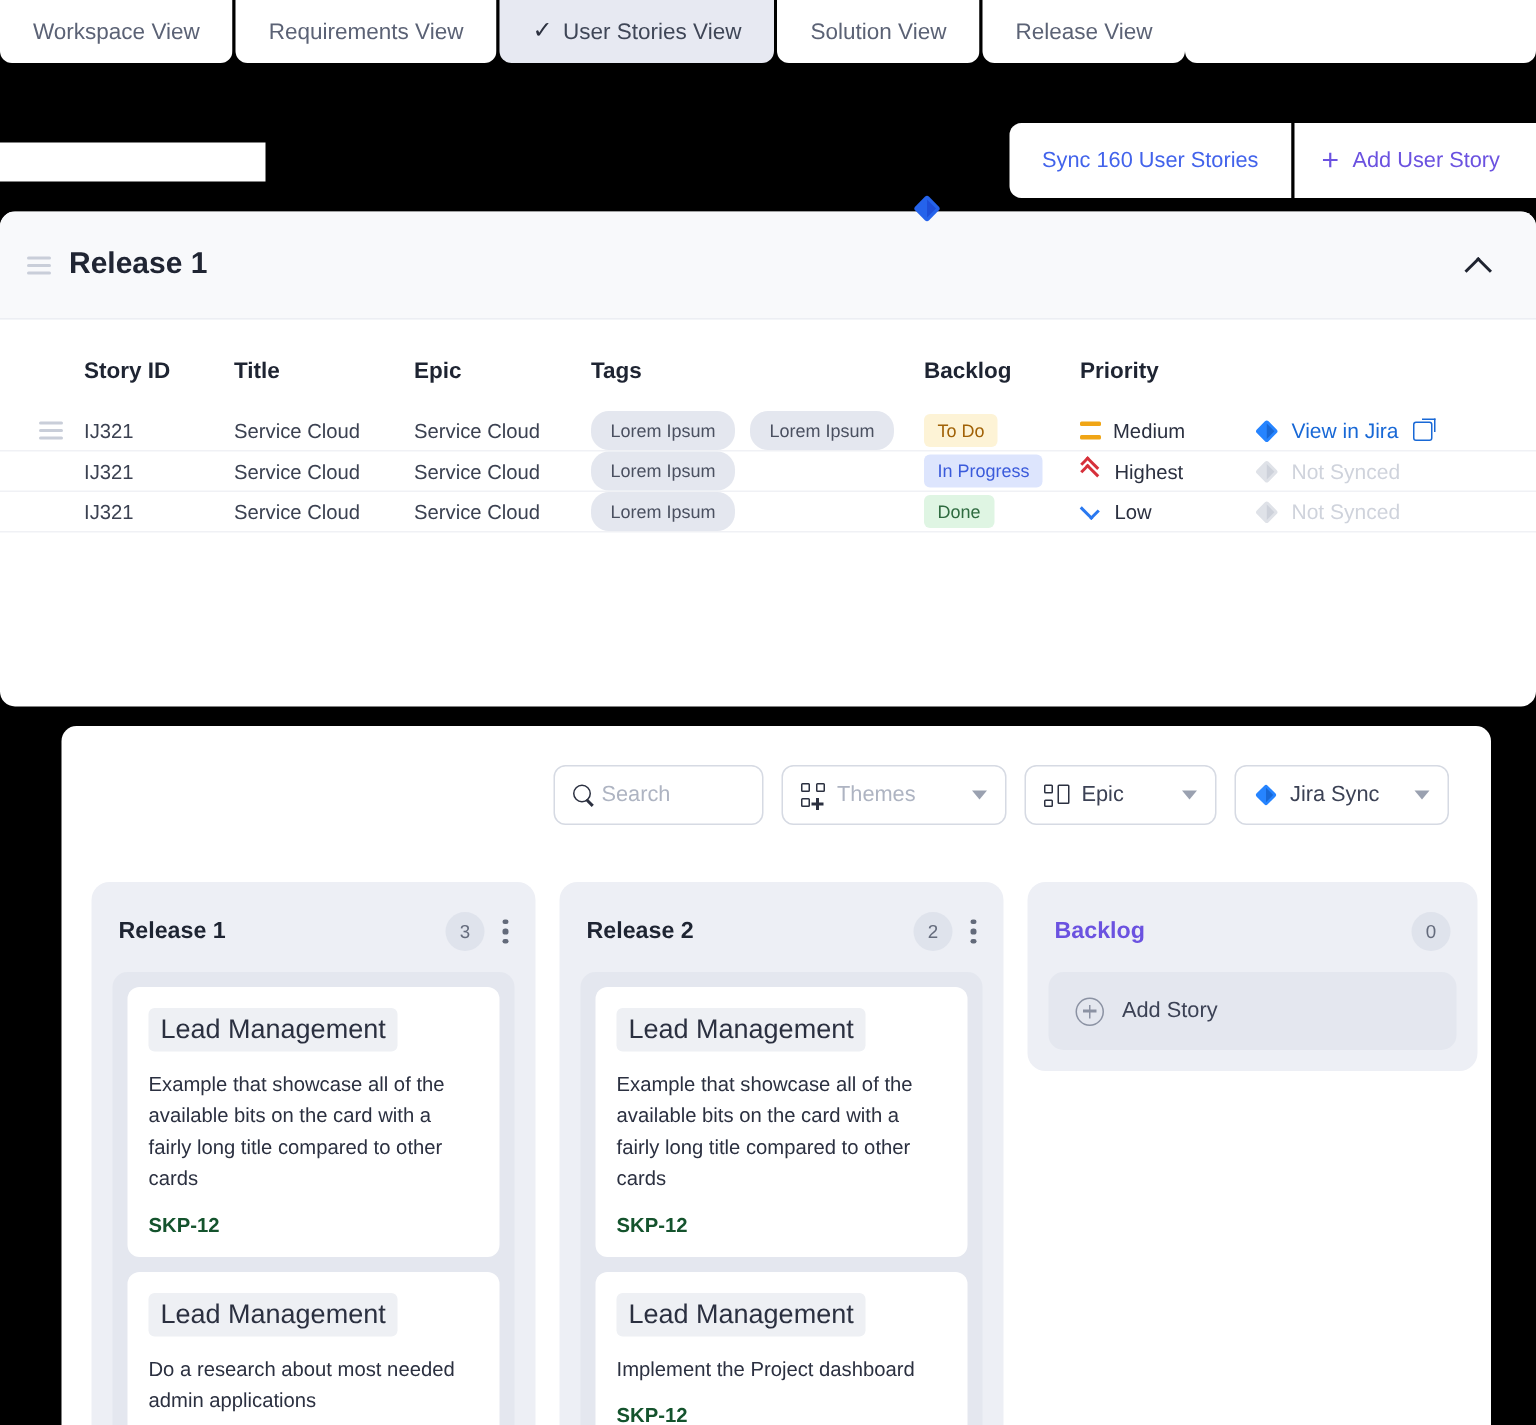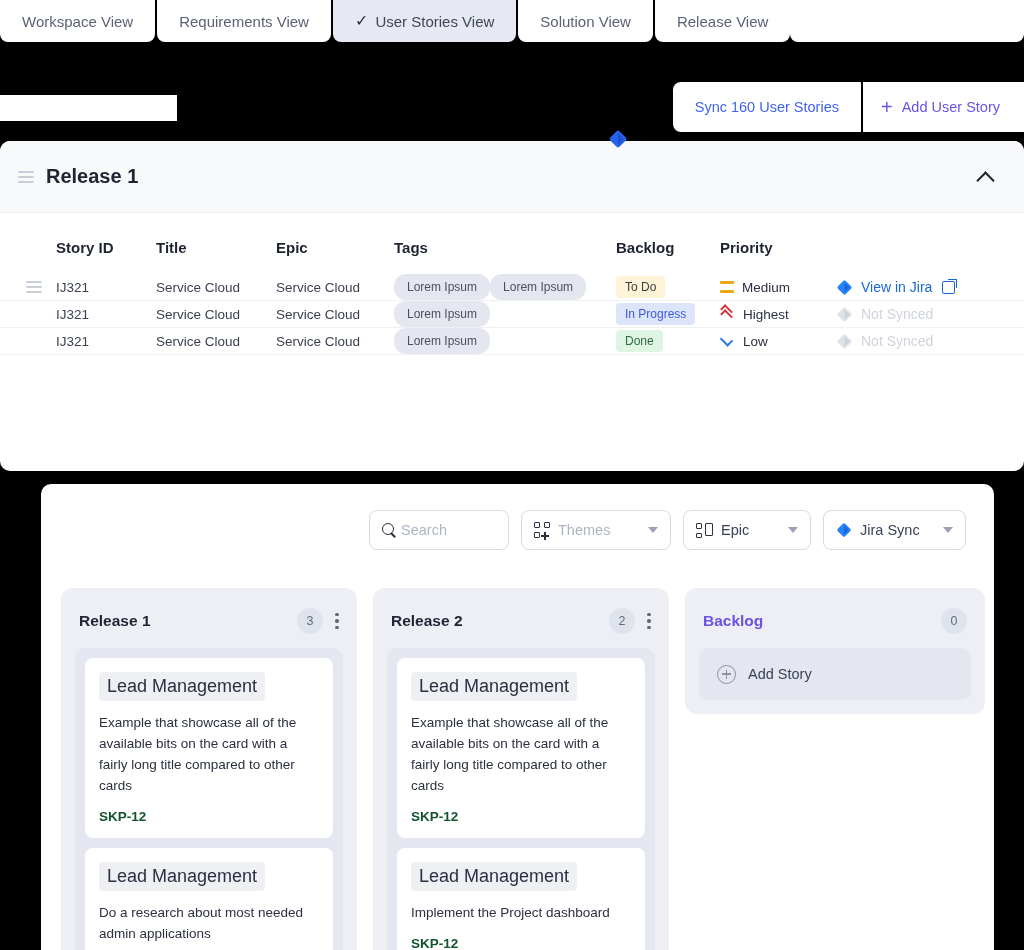--- a/index.html
+++ b/index.html
@@ -102,27 +102,27 @@
   .col-title { width: 120px; }
   .col-epic  { width: 118px; }
   .col-tags  { width: 222px; }
   .col-status{ width: 104px; }
   .col-prio  { width: 116px; }
   .col-jira  { width: 188px; }
 
   .row-grip { width: 16px; height: 12px; display:flex; flex-direction:column; justify-content:space-between; }
   .row-grip span { display:block; height:2px; background:#c9ced9; border-radius:1px; }
 
-  .tagwrap { display: flex; align-items: center; }
+  .tagwrap { display: flex; gap: 10px; align-items: center; }
   .tag {
     background: #e4e7ef; color: #4a5060; font-size: 12px;
     padding: 6px 13px; border-radius: 12px; white-space: nowrap;
   }
   .badge { font-size: 12px; padding: 4px 9px; border-radius: 4px; display:inline-block; white-space: nowrap; }
-  .badge.todo     { background: #fdf3d6; color: #404040; text-align: center; }
+  .badge.todo     { background: #fdf3d6; color: #a16207; text-align: center; }
   .badge.progress { background: #dde5fd; color: #3b5bdb; }
   .badge.done     { background: #dff5e3; color: #2f6b40; }
 
   .prio { display: flex; align-items: center; gap: 8px; font-size: 13.5px; color: #2b3040; }
   .prio-medium { width:14px; height:12px; display:flex; flex-direction:column; justify-content:space-between; }
   .prio-medium span { display:block; height:3px; background:#f0a515; border-radius:1px; }
   .prio-high { width:15px; height:14px; position:relative; }
   .prio-high i { position:absolute; left:1px; width:11px; height:7px;
     border-left:2.4px solid #d6303a; border-top:2.4px solid #d6303a; transform: rotate(45deg); }
   .prio-high i.a { top: 5px; } .prio-high i.b { top: 0px; }

